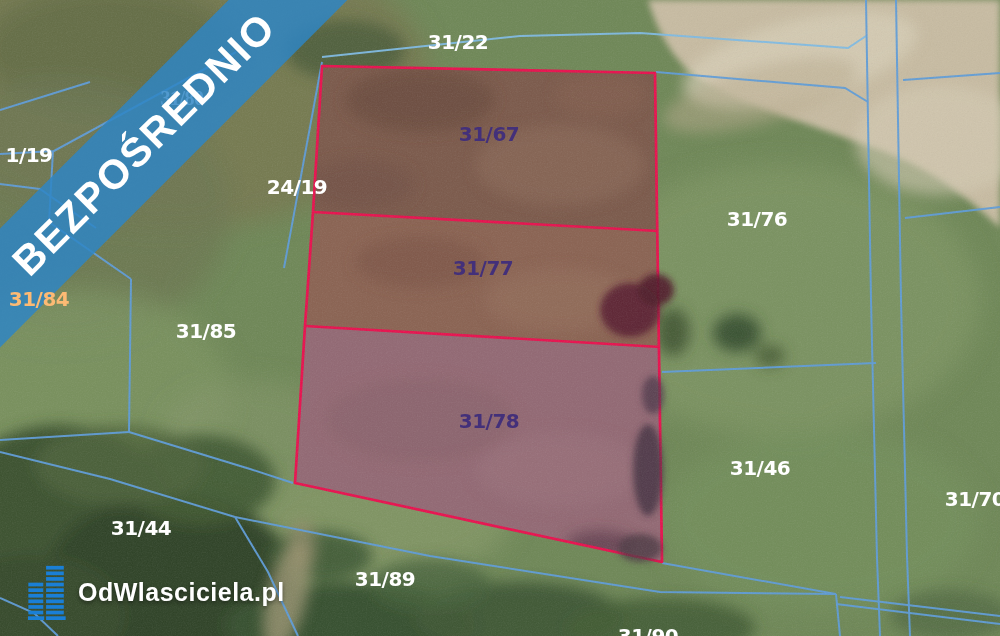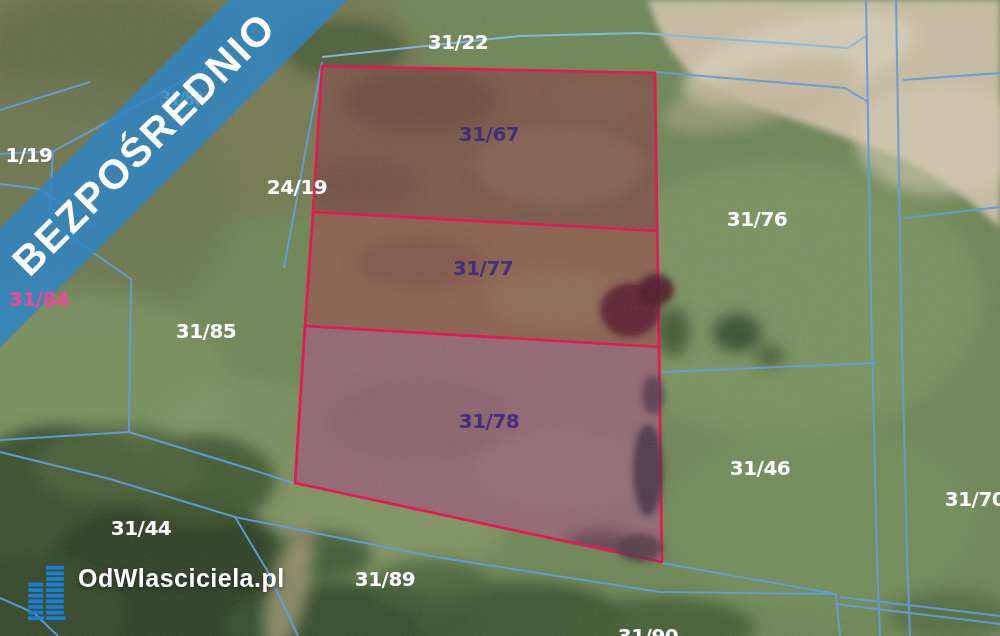--- a/index.html
+++ b/index.html
@@ -1,27 +1,27 @@
 <!DOCTYPE html>
 <html><head>
 <meta charset="utf-8">
 <style>
   html,body{margin:0;padding:0;background:#222;}
   #stage{position:relative;width:1000px;height:636px;overflow:hidden;font-family:"DejaVu Sans",sans-serif;}
   #terrain{position:absolute;left:0;top:0;z-index:1;}
   .plabel{position:absolute;transform:translate(-50%,-50%);font:700 20px "DejaVu Sans",sans-serif;
           color:#ffffff;letter-spacing:-0.5px;white-space:nowrap;z-index:20;}
   .plabel.onparcel{color:#43307a;}
-  .plabel.light{color:#ec4899;z-index:22;}
+  .plabel.light{color:#fdba74;z-index:22;}
   .plabel.underbanner{z-index:5;font-family:Liberation Serif, serif;}
   .banner{position:absolute;left:-166px;top:102px;width:620px;height:84px;
           background:rgba(46,134,197,0.84);transform:rotate(-45deg);
           display:flex;align-items:center;justify-content:center;z-index:10;}
   .banner-text{font:700 41px "Liberation Sans",sans-serif;color:#ffffff;letter-spacing:2px;}
-  .watermark{position:absolute;left:28px;top:564px;display:flex;align-items:flex-start;gap:12px;z-index:30;}
+  .watermark{position:absolute;left:28px;top:564px;display:flex;align-items:center;gap:12px;z-index:30;}
   .wm-text{font:700 25px "Liberation Sans",sans-serif;color:#ffffff;
            text-shadow:0 2px 4px rgba(0,0,0,0.45);letter-spacing:0.5px;}
 </style>
 </head>
 <body>
 
 <div id="stage">
 
   <svg id="terrain" width="1000" height="636" viewBox="0 0 1000 636">
     <defs>

